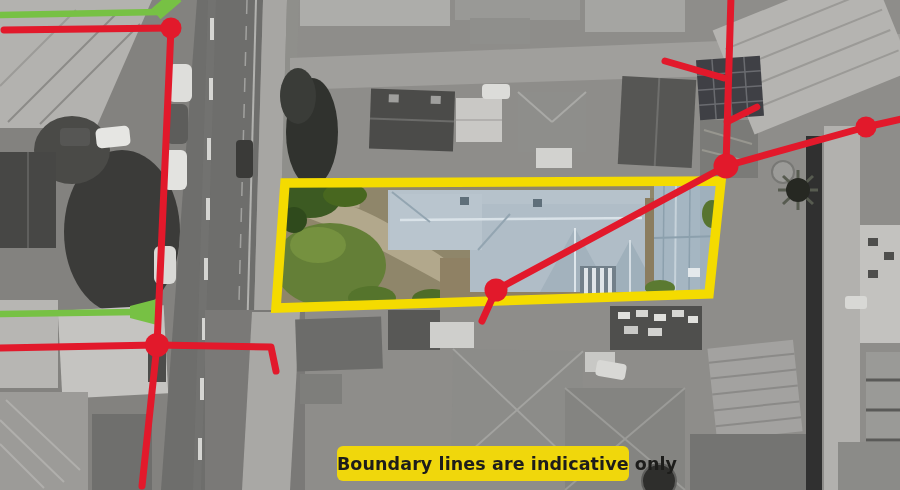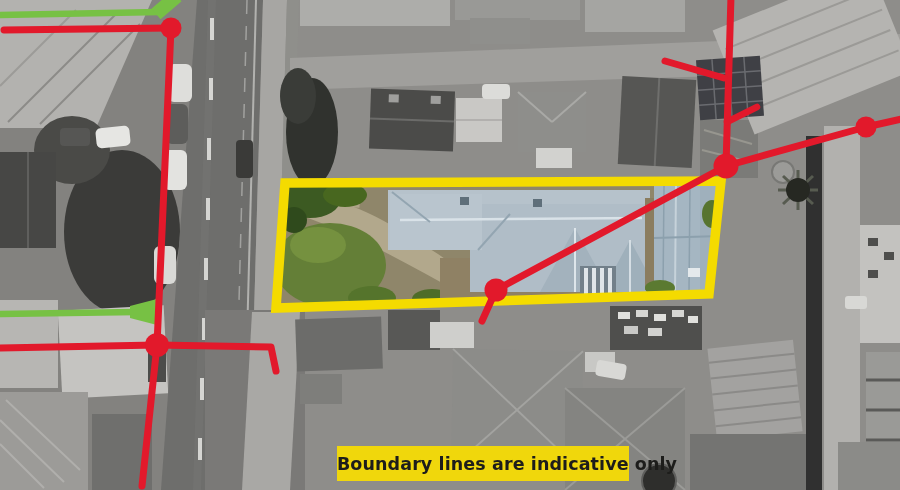--- a/index.html
+++ b/index.html
@@ -12,21 +12,21 @@
   
   .yellow-stroke{stroke:var(--color-boundary,#f4db00);fill:none;}
   .red-stroke{stroke:var(--color-red-line,#e2192b);fill:none;}
   .red-fill{fill:var(--color-red-line,#e2192b);}
   .green-stroke{stroke:var(--color-green-line,#77c144);fill:none;}
   .green-fill{fill:var(--color-green-line,#77c144);}
 
   .banner{
     position:absolute;left:337px;top:446px;width:292px;height:35px;
     background:var(--color-banner-bg,#f0d70c);
-    border-radius:0;display:flex;align-items:center;justify-content:center;
+    border-radius:6px;display:flex;align-items:center;justify-content:center;
     box-sizing:border-box;
     padding-left:48px;
   }
   .banner span{
     font-size:17.5px;font-weight:600;letter-spacing:.1px;
     color:var(--color-banner-text,#1d1d1b);white-space:nowrap;
   }
 </style>
 </head>
 <body>

